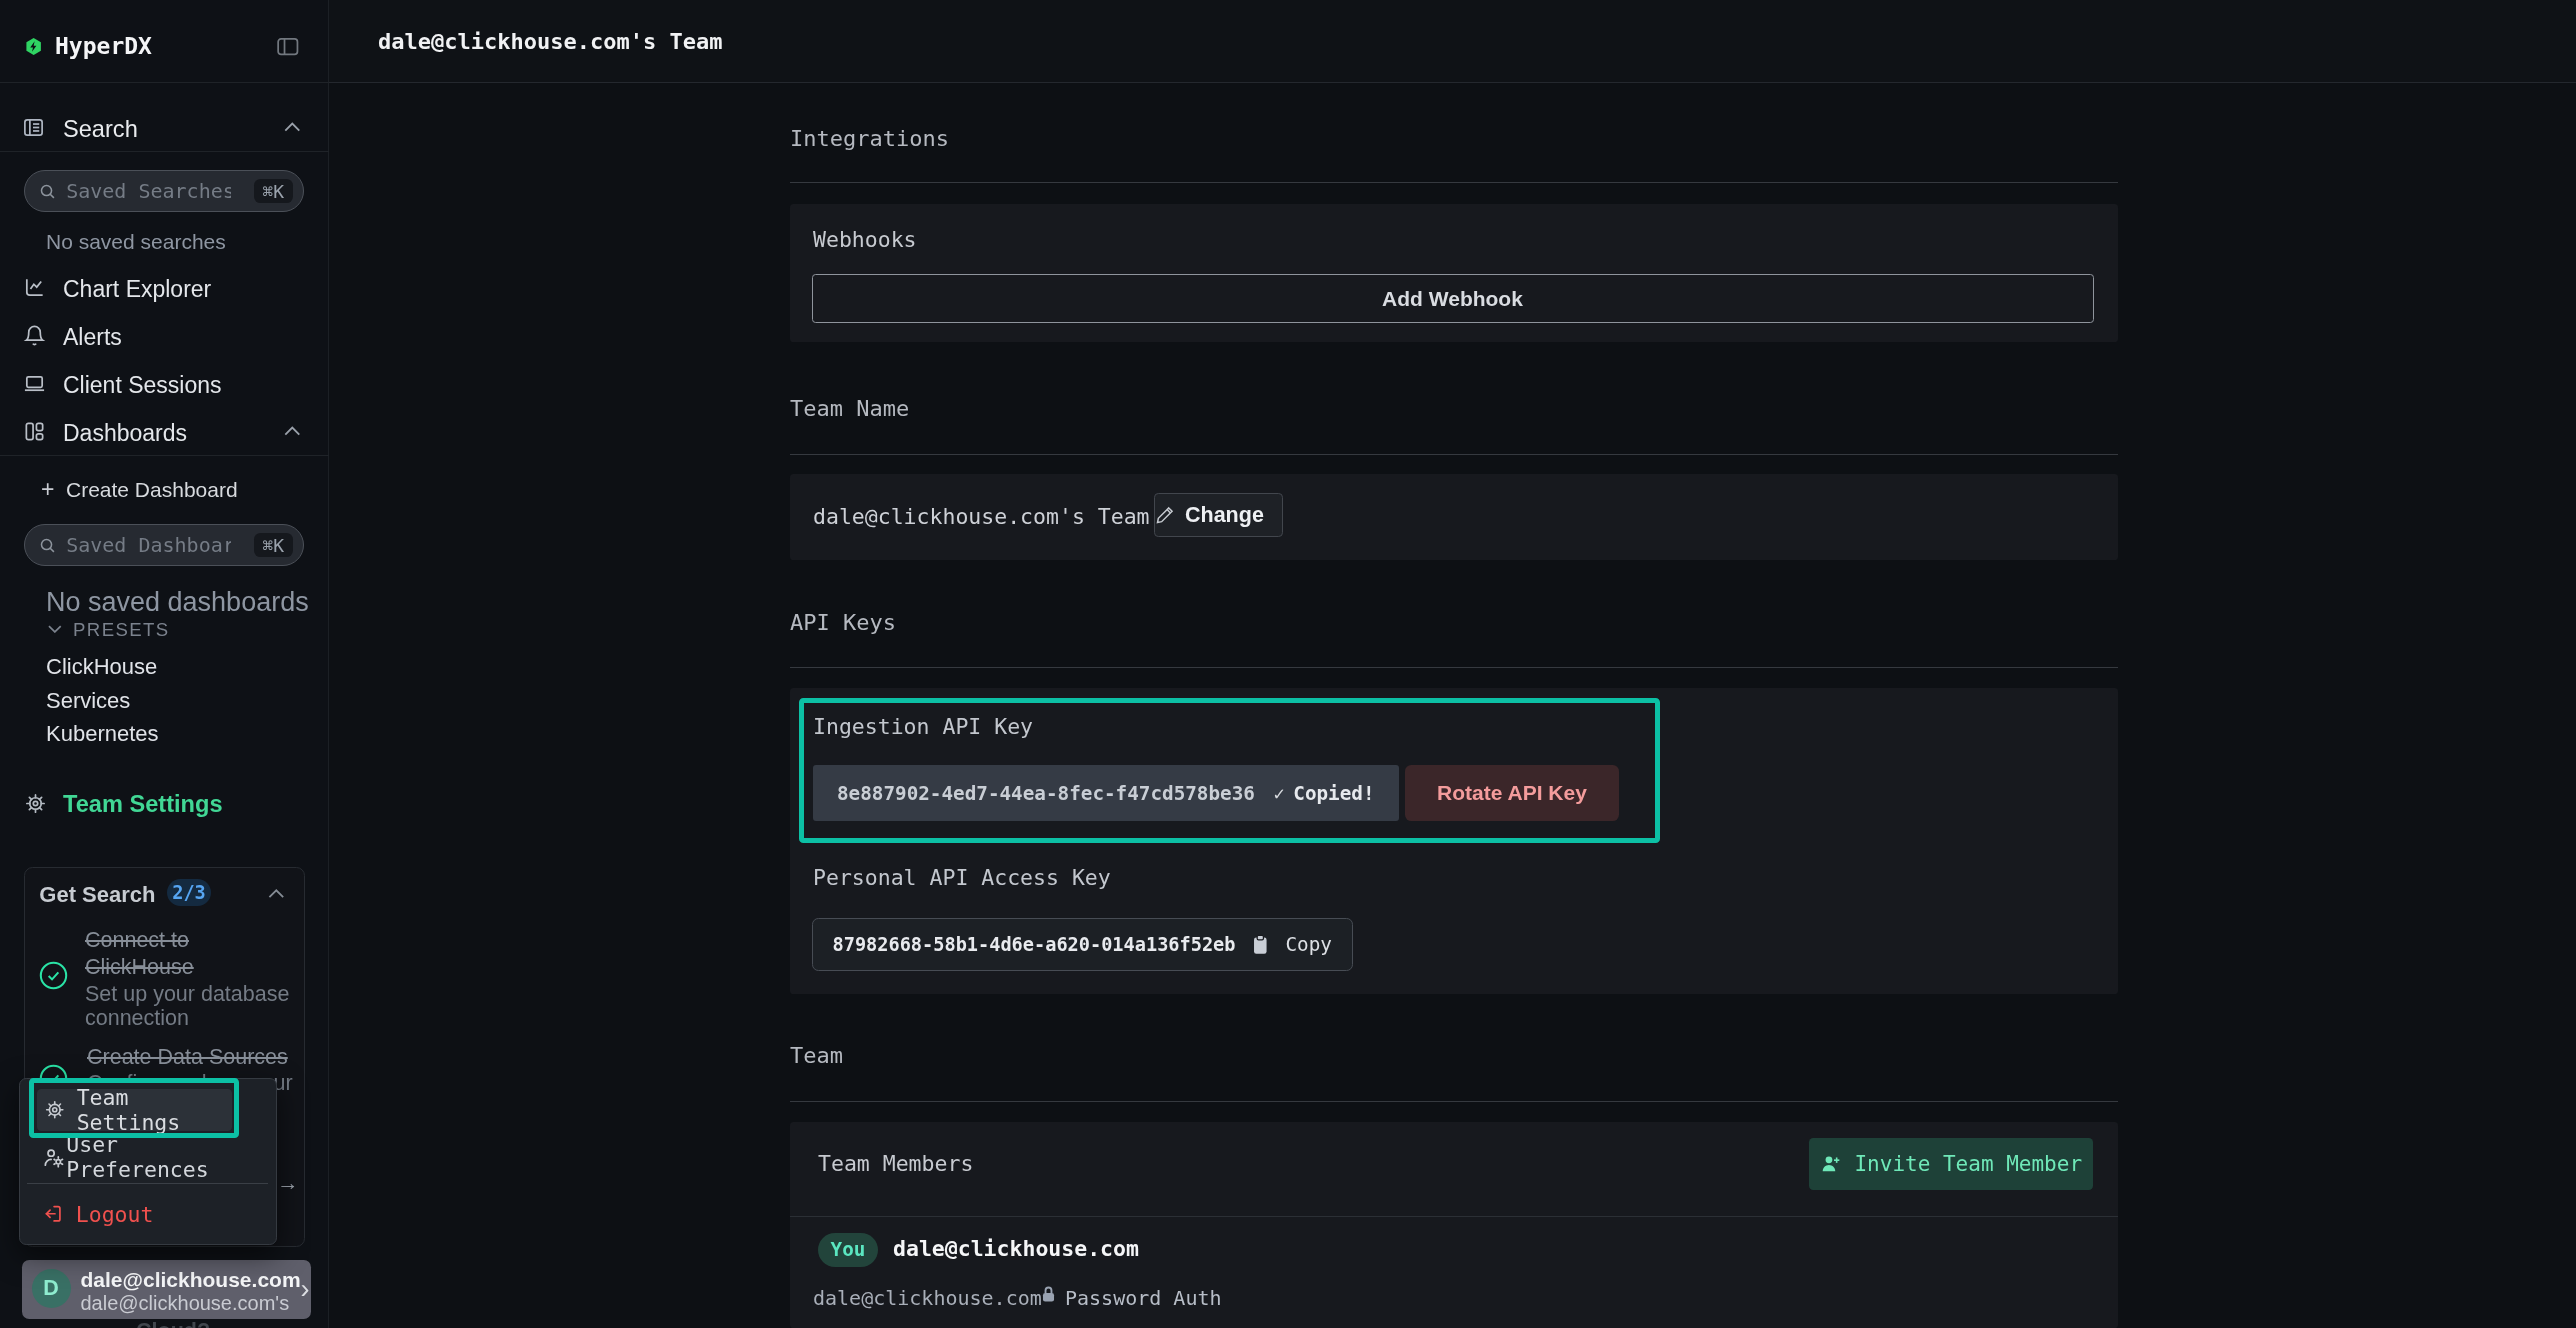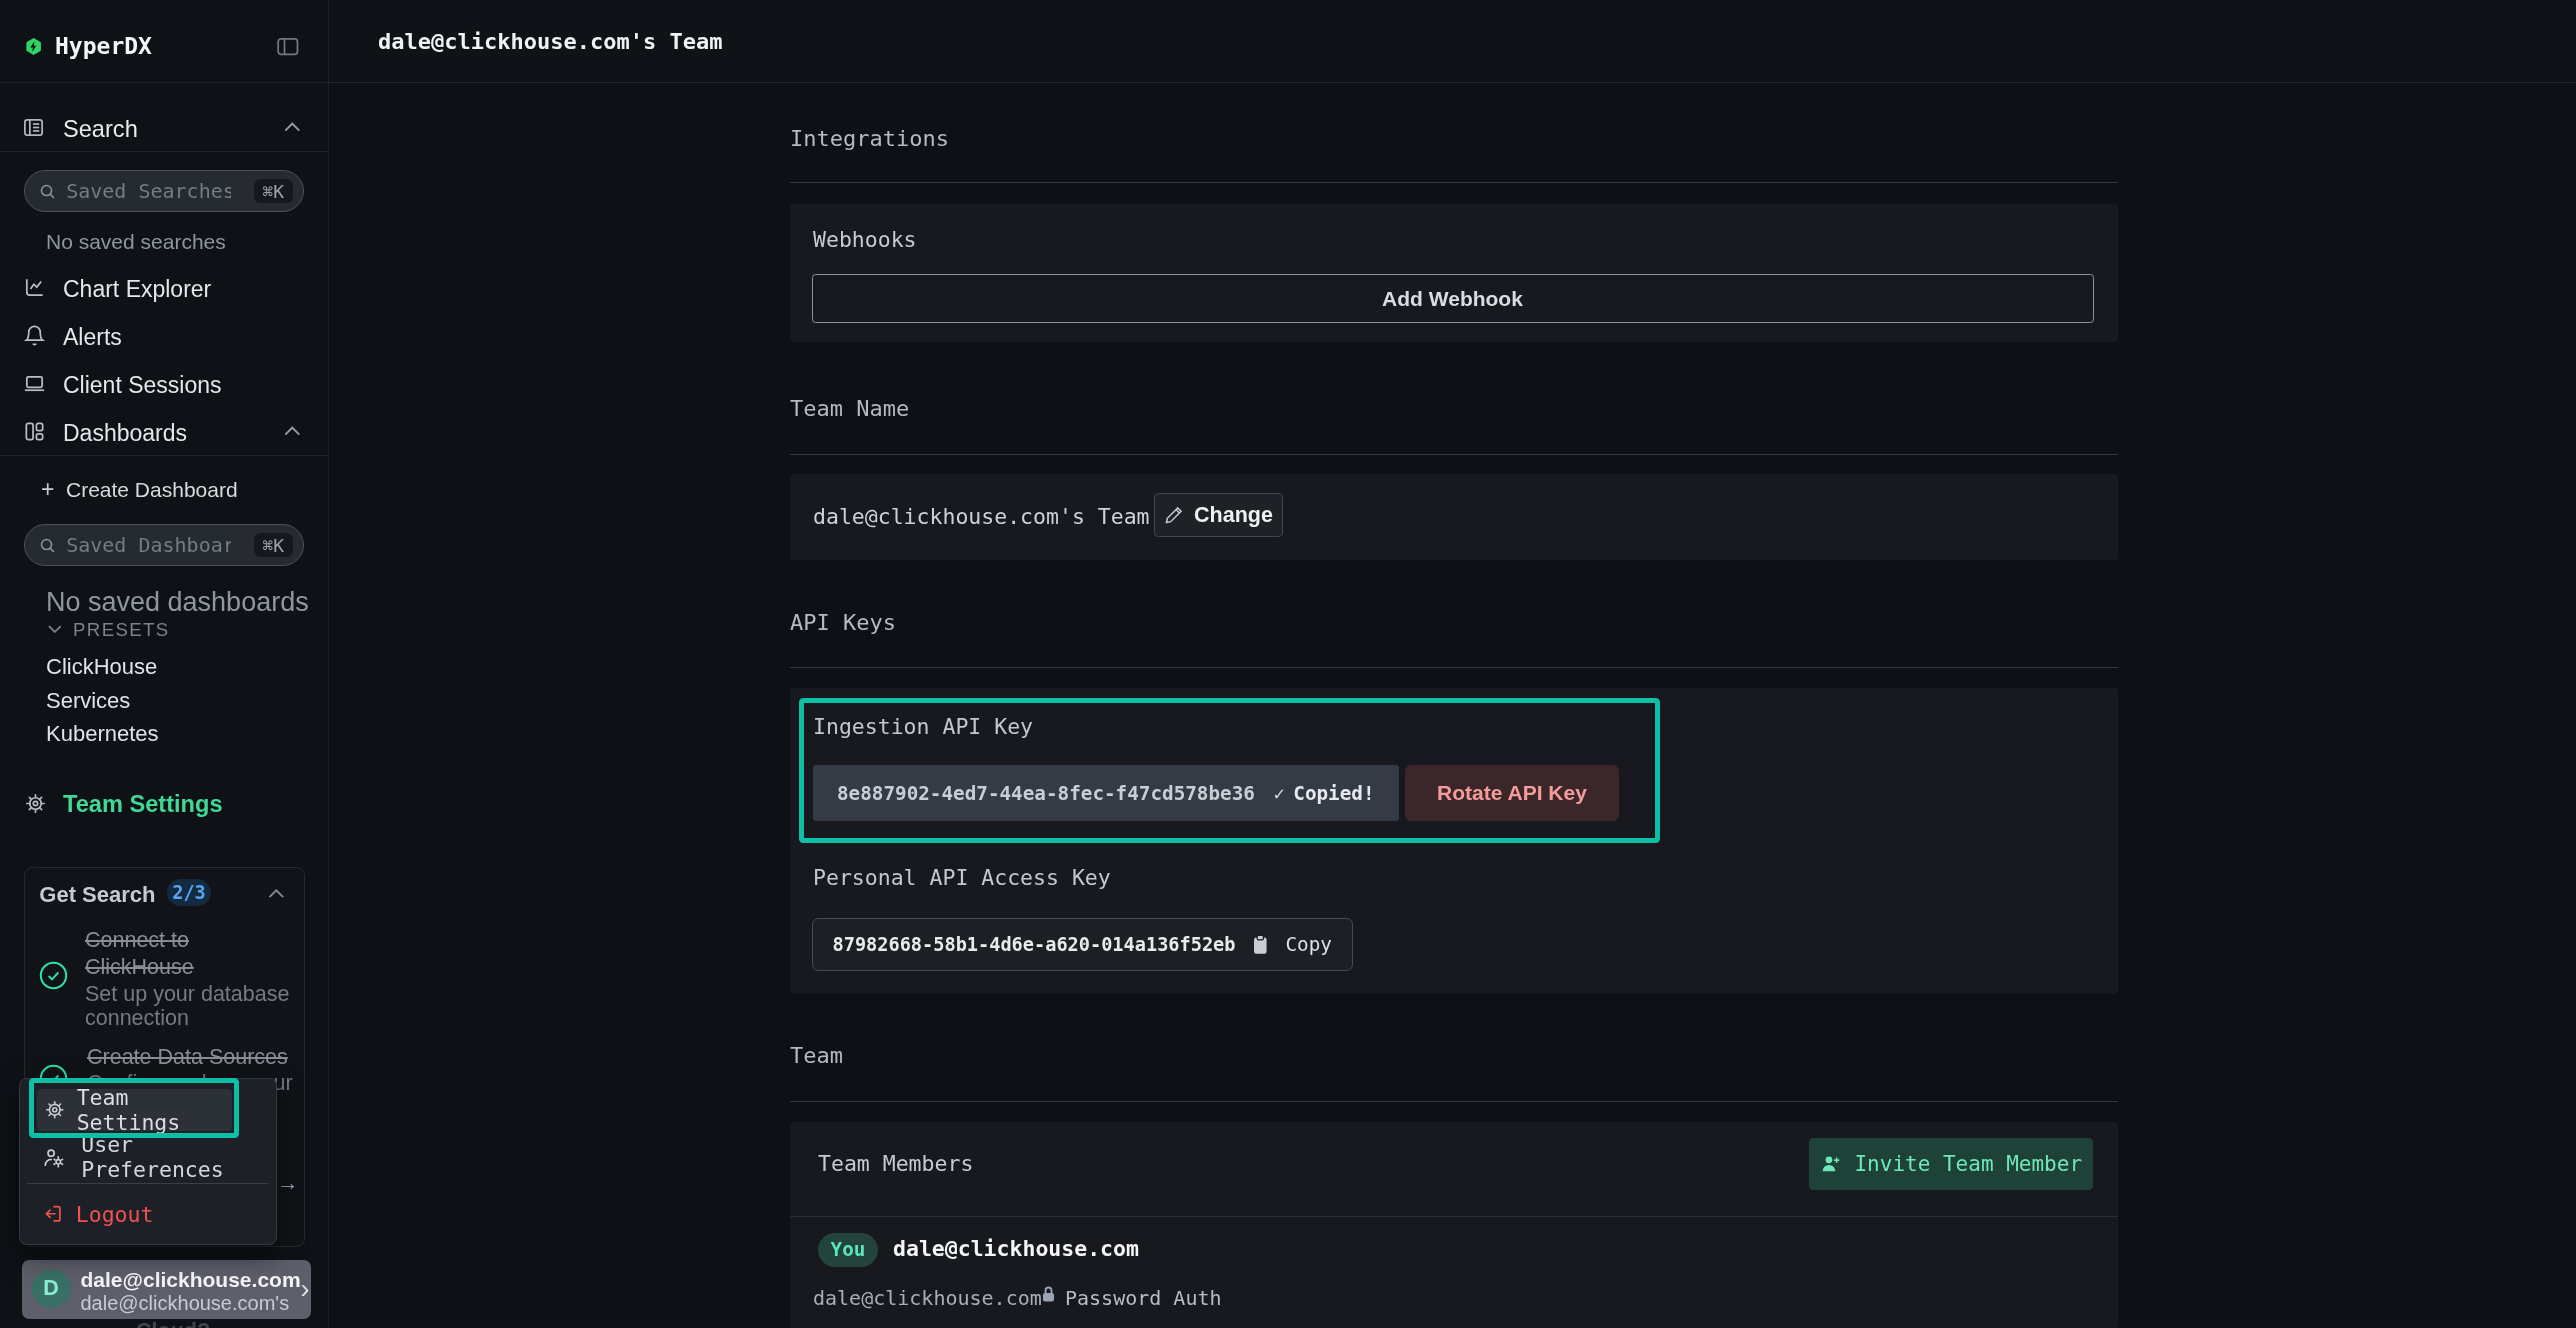--- a/index.html
+++ b/index.html
@@ -233,21 +233,21 @@
             <path d="M3.5 20c0-3.3 2.7-6 6-6"></path>
             <circle cx="17" cy="16.5" r="2.3"></circle>
             <line x1="17" y1="12.6" x2="17" y2="11.4"></line>
             <line x1="17" y1="20.4" x2="17" y2="21.6"></line>
             <line x1="20.4" y1="14.5" x2="21.4" y2="13.9"></line>
             <line x1="13.6" y1="18.5" x2="12.6" y2="19.1"></line>
             <line x1="20.4" y1="18.5" x2="21.4" y2="19.1"></line>
             <line x1="13.6" y1="14.5" x2="12.6" y2="13.9"></line>
           </svg>
       </span>
-      <span class="mono menu-item-label" style="margin-left:16px">User Preferences</span>
+      <span class="mono menu-item-label" style="margin-left:1px">User Preferences</span>
     </div>
     <div class="abs" style="left:7.2px;top:104px;width:241px;height:1.4px;background:#3a3f46"></div>
     <div class="abs" style="left:17px;top:114px;width:223px;height:42px;display:flex;align-items:center">
       <span style="margin-left:5.7px">
         <svg width="21.5" height="21.5" viewBox="0 0 24 24" fill="none" stroke="#f0514e" stroke-width="1.9" stroke-linecap="round">
             <path d="M13.5 4h4.5a2 2 0 0 1 2 2v12a2 2 0 0 1-2 2h-4.5"></path>
             <polyline points="9 8 5 12 9 16"></polyline>
             <line x1="5" y1="12" x2="14.5" y2="12"></line>
           </svg>
       </span>
@@ -273,21 +273,21 @@
 <div class="abs hdivider" style="left:790px;top:182px"></div>
 <div class="abs panel" style="top:204px;height:138px">
   <span class="abs mono panel-heading" style="left:23px;top:23px">Webhooks</span>
   <button class="abs mono" style="left:21.5px;top:70px;width:1282px;height:49px;background:transparent;border:1.4px solid #8f949c;border-radius:3.6px;font-size:21px;font-weight:bold;color:#d9dce1;cursor:pointer;font-family:inherit">Add Webhook</button>
 </div>
 
 <span class="abs mono section-title" style="left:790px;top:396px">Team Name</span>
 <div class="abs hdivider" style="left:790px;top:454px"></div>
 <div class="abs panel" style="top:474px;height:86px">
   <span class="abs mono" style="left:23px;top:30px;font-size:21.5px;color:#ced1d7">dale@clickhouse.com's Team</span>
-  <div class="abs flex" style="left:364px;top:19.3px;width:129px;height:44px;background:#1e2126;border:1.4px solid #42464d;border-radius:4.3px;box-sizing:border-box;justify-content:center;gap:10px;cursor:pointer">
+  <div class="abs flex" style="left:364px;top:19.3px;width:129px;height:44px;background:#1e2126;border:1.4px solid #42464d;border-radius:4.3px;box-sizing:border-box;gap:10px;cursor:pointer">
     <span>
       <svg width="20" height="20" viewBox="0 0 24 24" fill="none" stroke="#c6cad0" stroke-width="1.8">
           <path d="M16.5 3.5l4 4L8 20l-5 1 1-5L16.5 3.5z"></path>
           <line x1="14.5" y1="5.5" x2="18.5" y2="9.5"></line>
         </svg>
     </span>
     <span style="font-size:21.5px;font-weight:bold;color:#eef0f3">Change</span>
   </div>
 </div>
 

